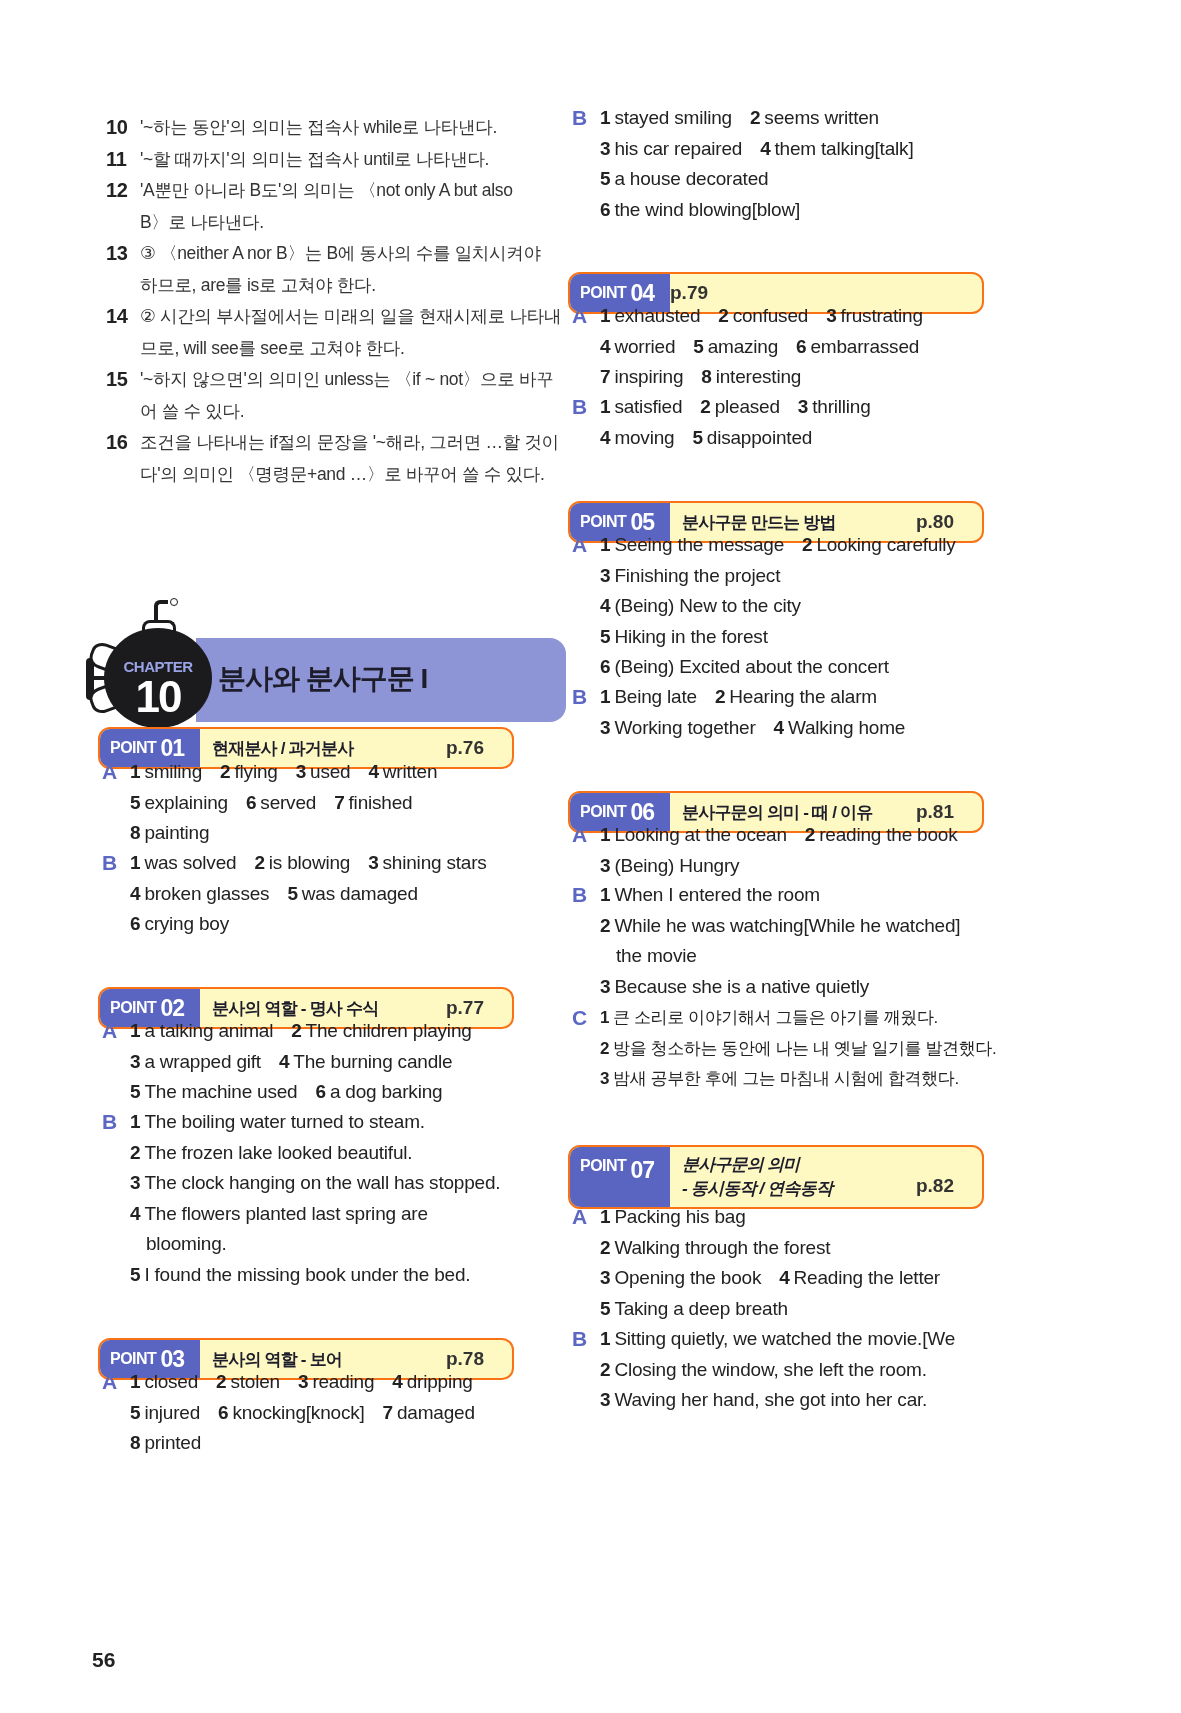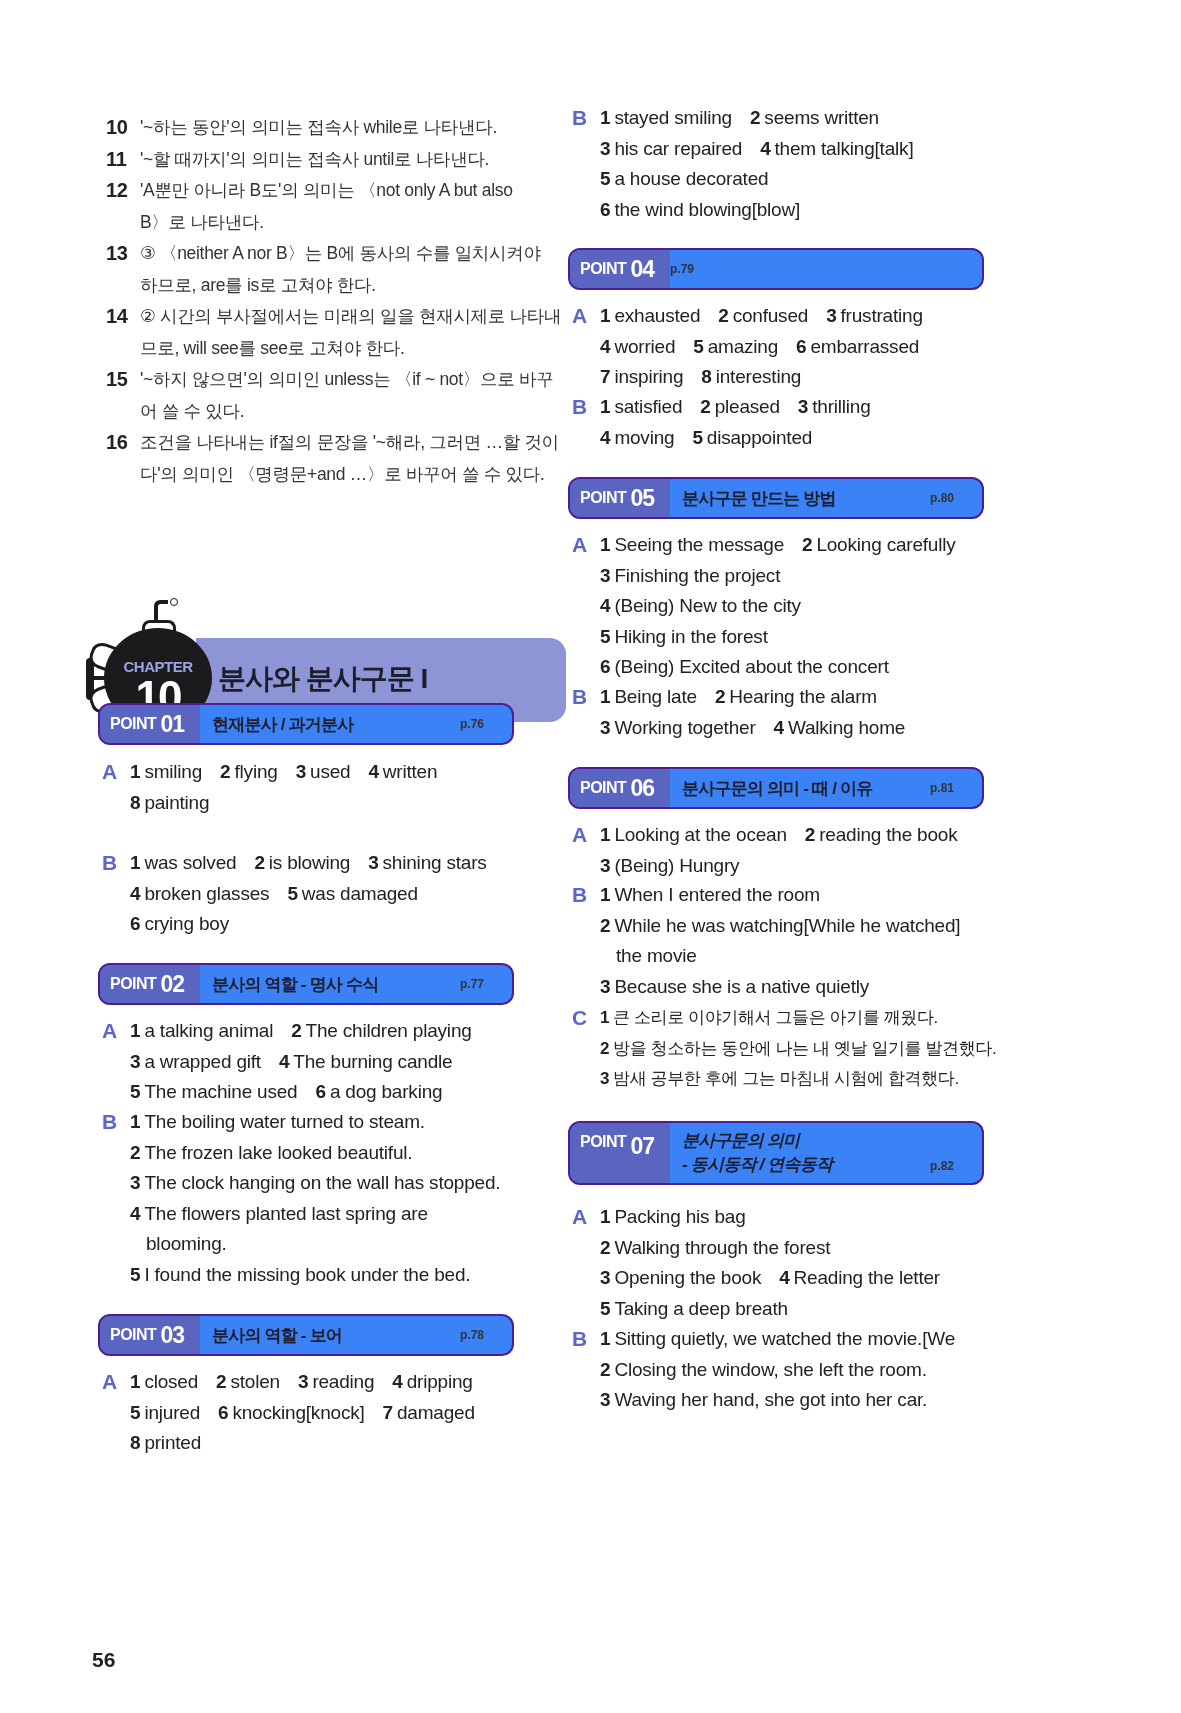--- a/index.html
+++ b/index.html
@@ -58,36 +58,36 @@
     font-size: 15px; font-weight: bold; color: #9aa3e6; letter-spacing: -0.5px;
   }
   .chapter-num {
     position: absolute; left: 27px; top: 74px; width: 90px; text-align: center;
     font-size: 44px; font-weight: bold; color: #ffffff; letter-spacing: -2px;
   }
 
   
   .point {
     position: absolute; height: 42px; width: 460px;
-    border: 2px solid #4c1d95; border-radius: 12px; display: flex; overflow: hidden; background: #3b82f6;
+    border: 2px solid #f97316; border-radius: 12px; display: flex; overflow: hidden; background: #fef9c3; margin-top: 24px;
   }
   .point.tall { height: 64px; }
   .point-badge {
     flex: 0 0 100px; background: #5a65c2; color: #fff; display: flex; align-items: center;
     padding-left: 10px; font-weight: bold; white-space: nowrap;
   }
   .point.tall .point-badge { align-items: flex-start; padding-top: 10px; }
   .point-word { font-size: 16px; letter-spacing: -0.5px; margin-right: 4px; }
   .point-num { font-size: 23px; letter-spacing: -1px; }
   .point-title {
     flex: 1; display: flex; align-items: center; padding-left: 12px; font-size: 17px; font-weight: bold;
     color: #1d1d2b; letter-spacing: -0.8px;
   }
   .point.tall .point-title { flex-direction: column; align-items: flex-start; justify-content: center; line-height: 24px; font-style: italic; }
-  .point-page { display: flex; align-items: center; padding-right: 28px; font-size: 12px; font-weight: bold; color: #333; }
+  .point-page { display: flex; align-items: center; padding-right: 28px; font-size: 19px; font-weight: bold; color: #333; }
   .point.tall .point-page { align-items: flex-end; padding-bottom: 10px; }
 
   
   .ans { position: absolute; width: 470px; }
   .ans-row { display: flex; }
   .ans-letter { flex: 0 0 28px; font-weight: bold; font-size: 21px; color: #5c67c4; line-height: 30.5px; }
   .ans-lines { flex: 1; }
   .ans-line { font-size: 19px; line-height: 30.5px; color: #222; letter-spacing: -0.2px; white-space: nowrap; }
   .ans-line.cont { padding-left: 16px; }
   .ans-item { margin-right: 18px; }
@@ -244,20 +244,21 @@
           <div class="ans-line"><span class="ans-item"><b>5</b><span>a house decorated</span></span></div>
           <div class="ans-line"><span class="ans-item"><b>6</b><span>the wind blowing[blow]</span></span></div>
         </div>
       </div>
     </div>
     <div class="ans" style="left: 102px; top: 757px;">
       <div class="ans-row">
         <div class="ans-letter">A</div>
         <div class="ans-lines">
           <div class="ans-line"><span class="ans-item"><b>1</b><span>smiling</span></span><span class="ans-item"><b>2</b><span>flying</span></span><span class="ans-item"><b>3</b><span>used</span></span><span class="ans-item"><b>4</b><span>written</span></span></div>
+          <div class="ans-line"><span class="ans-item"><b>5</b><span>explaining</span></span><span class="ans-item"><b>6</b><span>served</span></span><span class="ans-item"><b>7</b><span>finished</span></span></div>
           <div class="ans-line"><span class="ans-item"><b>8</b><span>painting</span></span></div>
         </div>
       </div>
     </div>
     <div class="ans" style="left: 102px; top: 848px;">
       <div class="ans-row">
         <div class="ans-letter">B</div>
         <div class="ans-lines">
           <div class="ans-line"><span class="ans-item"><b>1</b><span>was solved</span></span><span class="ans-item"><b>2</b><span>is blowing</span></span><span class="ans-item"><b>3</b><span>shining stars</span></span></div>
           <div class="ans-line"><span class="ans-item"><b>4</b><span>broken glasses</span></span><span class="ans-item"><b>5</b><span>was damaged</span></span></div>

